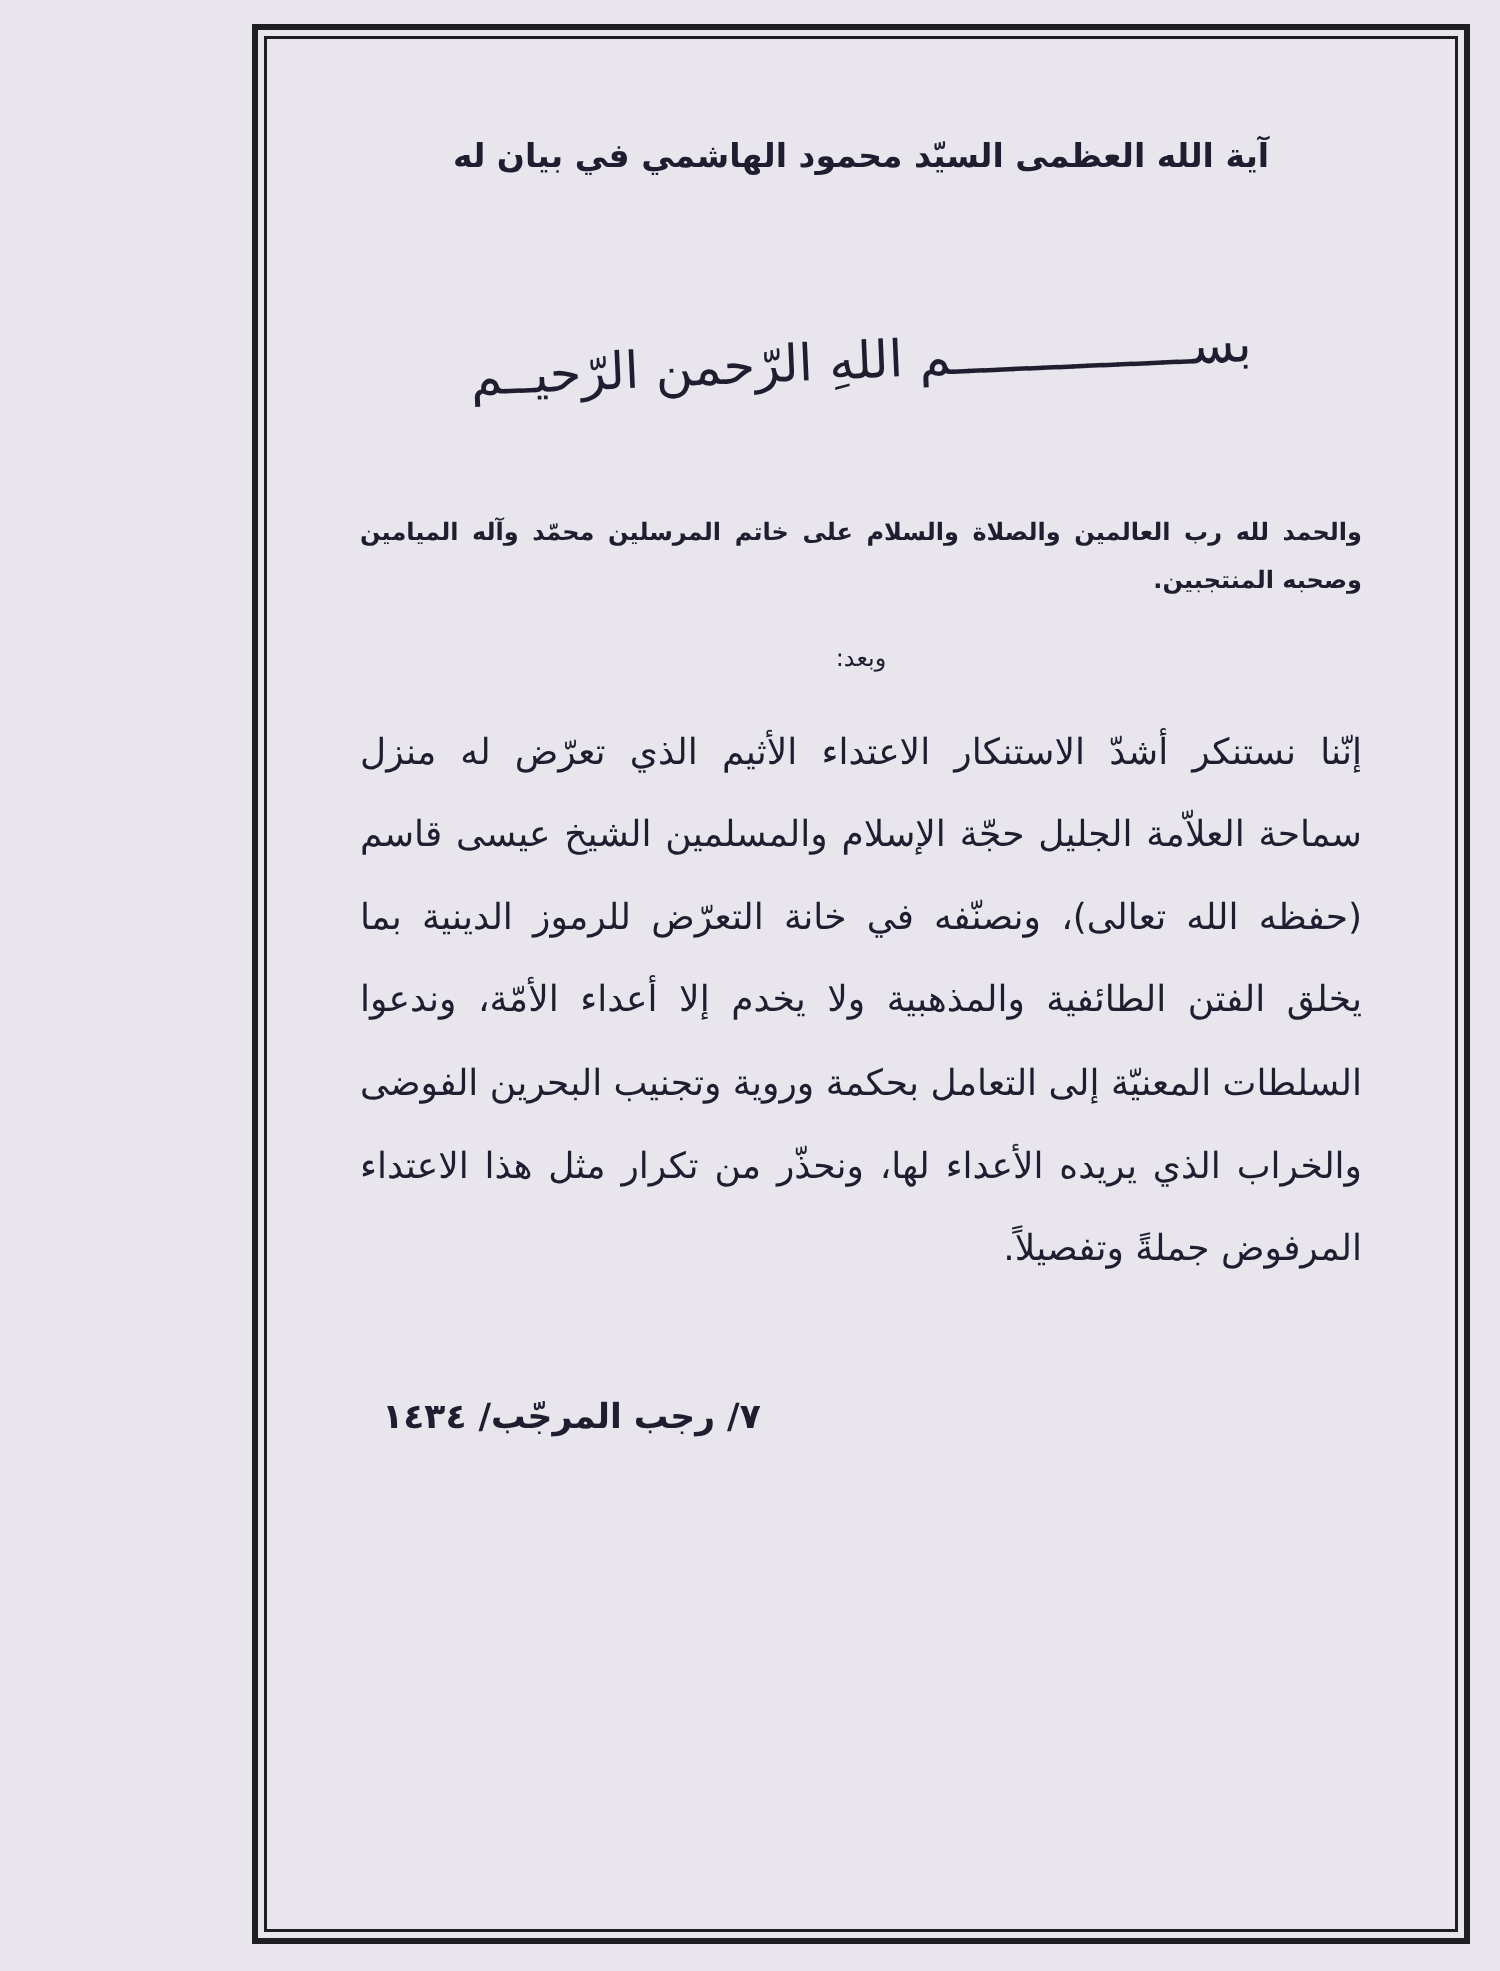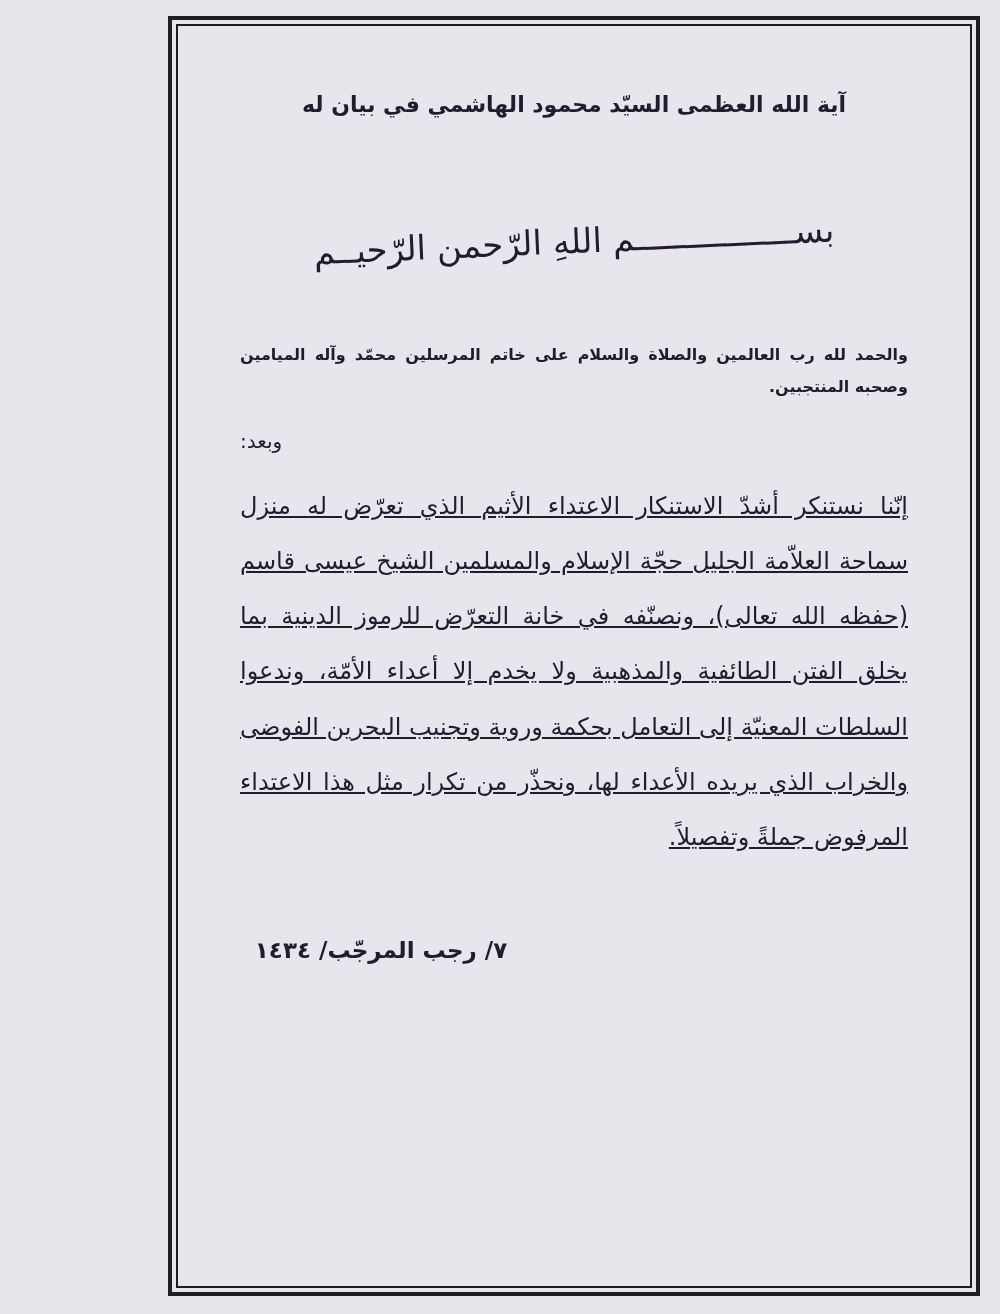--- a/index.html
+++ b/index.html
@@ -56,29 +56,28 @@
   }
   .preamble {
     margin-top: 78px;
     font-weight: bold;
     font-size: 16px;
     line-height: 2.0;
     text-align: justify;
   }
   .transition {
     margin-top: 26px;
-    font-size: 20px;
-    text-align: left;
+    font-size: 16px;
+    text-align: center;
   }
   .body-paragraph {
     margin-top: 26px;
     font-size: 24px;
     line-height: 2.3;
     text-align: justify;
-    text-decoration: underline;
   }
   .signature {
     margin-top: 72px;
     width: 270px;
     
     margin-right: auto;
     margin-left: 6px;
     text-align: center;
   }
   .signature-name {

